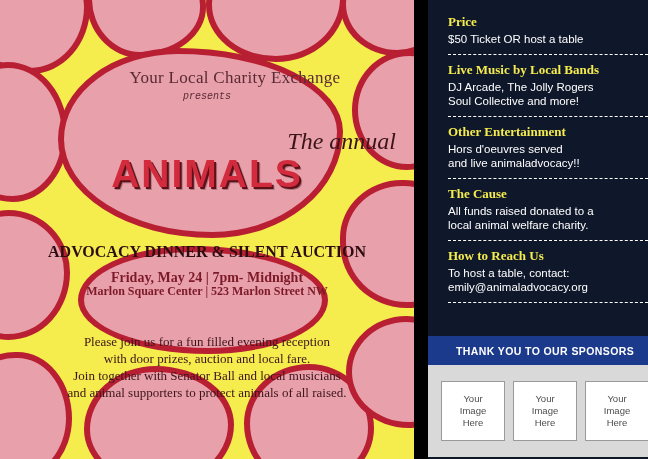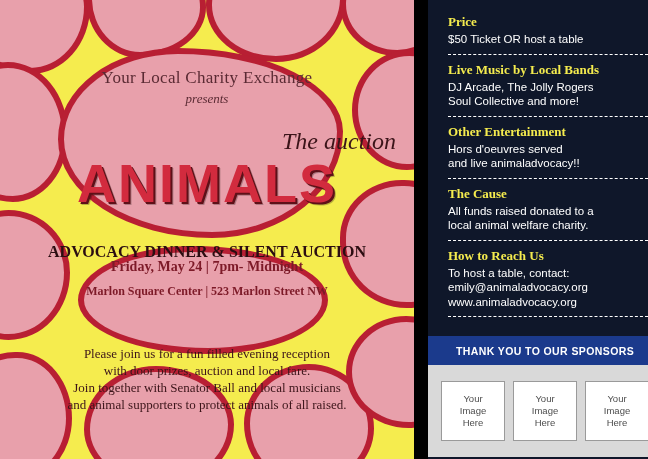--- a/index.html
+++ b/index.html
@@ -47,29 +47,30 @@
 
   .org-name {
     position: absolute;
     top: 68px;
     left: 0;
     width: 414px;
     font-family: "Liberation Serif", serif;
     font-size: 17px;
     color: #5a2a33;
     letter-spacing: 0.3px;
+    padding-left: 28px;
   }
   .presents {
     position: absolute;
     top: 91px;
     left: 0;
     width: 414px;
-    font-family: Liberation Serif, serif;
+    font-family: Liberation Mono, monospace;
     font-style: italic;
-    font-size: 13px;
+    font-size: 10px;
     color: #5a2a33;
   }
   .the-annual {
     position: absolute;
     top: 128px;
     left: 0;
     width: 396px;
     text-align: right;
     font-family: "Liberation Serif", serif;
     font-style: italic;
@@ -81,39 +82,39 @@
     left: 0;
     width: 414px;
     font-family: "Liberation Sans", sans-serif;
     font-weight: bold;
     color: #d22b3e;
     letter-spacing: 2px;
     text-shadow: 2px 2px 0 #5e1018, 3px 3px 0 rgba(0,0,0,0.25);
   }
   .title-1 {
     top: 152px;
-    font-size: 54px;
+    font-size: 39px;
   }
   .title-2 {
     top: 192px;
     font-size: 46px;
   }
   .subtitle {
     position: absolute;
     top: 243px;
     left: 0;
     width: 414px;
     font-family: "Liberation Serif", serif;
     font-weight: bold;
     font-size: 16px;
     color: #2b0d11;
   }
   .datetime {
     position: absolute;
-    top: 259px;
+    top: 270px;
     left: 0;
     width: 414px;
     font-family: "Liberation Serif", serif;
     font-weight: bold;
     font-size: 14px;
     color: #7d1a28;
   }
   .venue {
     position: absolute;
     top: 284px;
@@ -126,21 +127,20 @@
   }
   .blurb {
     position: absolute;
     top: 333px;
     left: 30px;
     width: 354px;
     font-family: "Liberation Serif", serif;
     font-size: 13px;
     line-height: 17px;
     color: #3b1419;
-    margin-top: 12px;
   }
 
   
   #right-panel {
     position: absolute;
     left: 428px;
     top: 0;
     width: 234px;
     height: 459px;
     background: #0f172a;
@@ -245,21 +245,21 @@
     <div class="spot" style="left:340px; top:180px; width:126px; height:128px; border-radius:50% 50% 46% 54% / 46% 54% 48% 52%;"></div>
 
     <div class="spot" style="left:-44px; top:352px; width:116px; height:130px; border-radius:52% 48% 48% 52% / 48% 52% 50% 50%;"></div>
     <div class="spot" style="left:84px; top:366px; width:150px; height:122px; border-radius:48% 52% 50% 50% / 52% 48% 52% 48%;"></div>
     <div class="spot" style="left:244px; top:364px; width:130px; height:124px; border-radius:50% 50% 52% 48% / 48% 52% 48% 52%;"></div>
     <div class="spot" style="left:346px; top:316px; width:116px; height:112px; border-radius:52% 48% 46% 54% / 50% 50% 50% 50%;"></div>
 
     <div id="left-content">
       <div class="org-name">Your Local Charity Exchange</div>
       <div class="presents">presents</div>
-      <div class="the-annual">The auction</div>
+      <div class="the-annual">The annual</div>
       <div class="title-1">ANIMALS</div>
       <div class="subtitle">ADVOCACY DINNER &amp; SILENT AUCTION</div>
       <div class="datetime">Friday, May 24  |  7pm- Midnight</div>
       <div class="venue">Marlon Square Center  |  523 Marlon Street NW</div>
       <div class="blurb">
         <div>Please join us for a fun filled evening reception</div>
         <div>with door prizes, auction and local fare.</div>
         <div>Join together with Senator Ball and local musicians</div>
         <div>and animal supporters to protect animals of all raised.</div>
       </div>
@@ -294,21 +294,20 @@
         <div class="info-heading">The Cause</div>
         <div class="info-line">All funds raised donated to a</div>
         <div class="info-line">local animal welfare charity.</div>
       </div>
       <div class="dash-rule"></div>
 
       <div class="info-block">
         <div class="info-heading">How to Reach Us</div>
         <div class="info-line">To host a table, contact:</div>
         <div class="info-line">emily@animaladvocacy.org</div>
-        <div class="info-line">www.animaladvocacy.org</div>
       </div>
       <div class="dash-rule"></div>
     </div>
 
     <div id="sponsor-bar">
       <span class="sponsor-text">THANK YOU TO OUR SPONSORS</span>
     </div>
 
     <div id="sponsor-area">
       <div class="img-placeholder">

